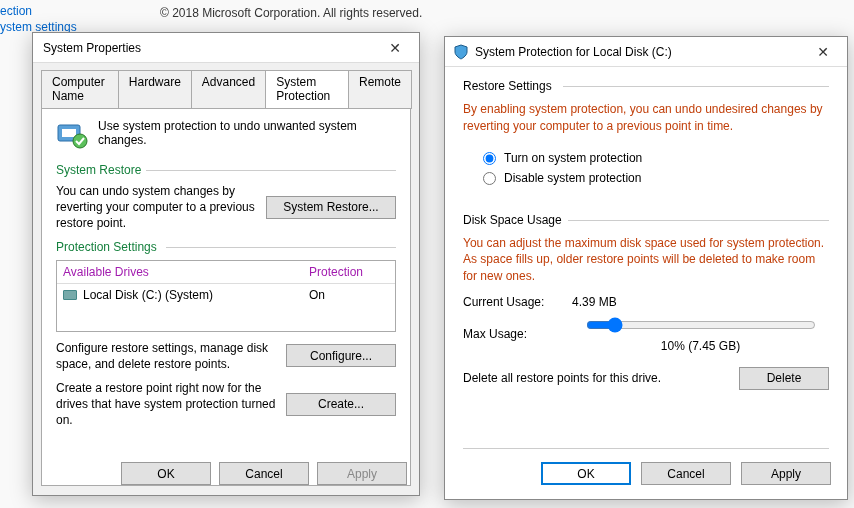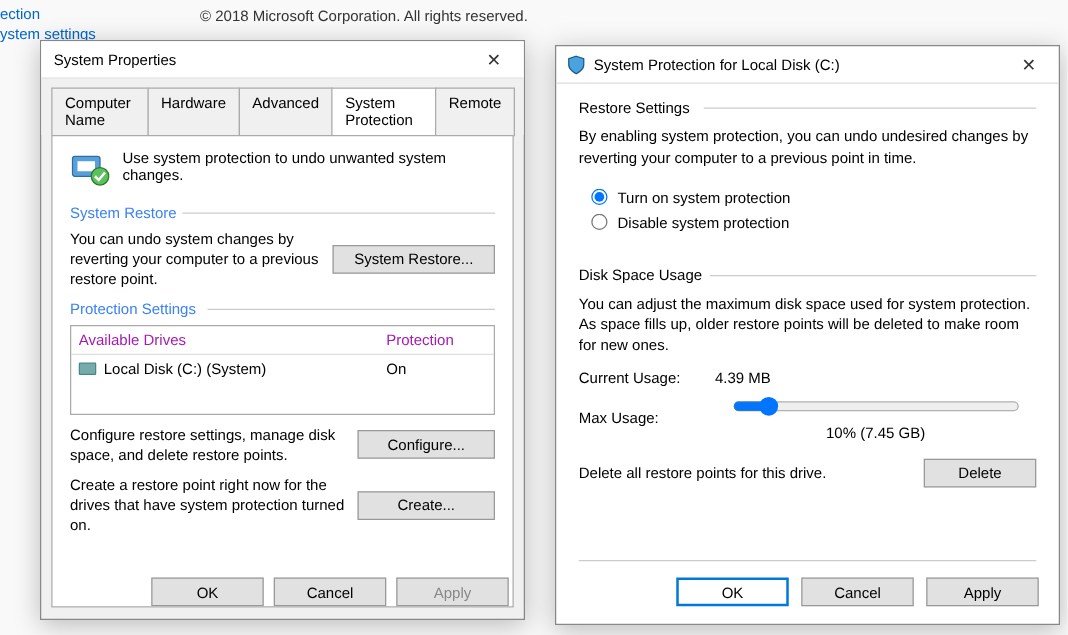--- a/index.html
+++ b/index.html
@@ -15,21 +15,21 @@
   
   .sysprops { top: 32px; left: 32px; width: 388px; height: 464px; background: #f0f0f0; }
   .sysprops .titlebar { background: #fff; padding-left: 10px; border-bottom: 1px solid #ddd; }
   .tabstrip { display: flex; background: #f0f0f0; padding: 6px 8px 0 8px; font-size: 12px; }
   .tab { padding: 4px 10px 5px; border: 1px solid #aaa; background: #f0f0f0; margin-right: -1px; cursor: pointer; position: relative; top: 1px; }
   .tab.active { background: #fff; border-bottom: 1px solid #fff; }
   .tabpanel { margin: 0 8px 8px 8px; background: #fff; border: 1px solid #aaa; padding: 10px 14px 0 14px; height: 378px; position: relative; }
 
   .intro { display: flex; gap: 10px; align-items: flex-start; margin-bottom: 12px; }
   .intro-icon { width: 32px; height: 32px; flex: 0 0 32px; }
-  .grp-title { font-size: 12px; color: #3b82f6; margin: 8px 0 6px 0; position: relative; }
+  .grp-title { font-size: 12px; color: #15803d; margin: 8px 0 6px 0; position: relative; }
   .grp-title::after { content: ""; position: absolute; left: 90px; right: 0; top: 50%; border-top: 1px solid #ccc; }
   .grp-title.wide::after { left: 110px; }
   .row { display: flex; align-items: center; gap: 10px; margin-bottom: 8px; }
   .row .text { flex: 1; font-size: 12px; line-height: 1.35; }
   .btn { min-width: 90px; height: 23px; background: #e1e1e1; border: 1px solid #999; font-size: 12px; cursor: pointer; padding: 0 12px; }
   .btn.default { background: #fff; border: 2px solid #0078d7; }
   .btn:disabled { color: #888; }
 
   .drive-list { border: 1px solid #aaa; height: 72px; font-size: 12px; margin-bottom: 8px; }
   .dl-head { display: flex; padding: 4px 6px; border-bottom: 1px solid #ddd; color: #a21caf; }
@@ -40,22 +40,22 @@
 
   .dlg-buttons { position: absolute; right: 12px; bottom: 10px; display: flex; gap: 8px; }
 
   
   .sps { top: 36px; left: 444px; width: 404px; height: 464px; background: #fff; }
   .sps .titlebar { border-bottom: 1px solid #ddd; }
   .sec { padding: 12px 18px 0 18px; font-size: 12px; }
   .sec-title { font-size: 12px; color: #000; margin-bottom: 8px; position: relative; }
   .sec-title::after { content: ""; position: absolute; left: 100px; right: 0; top: 50%; border-top: 1px solid #ccc; }
   .sec-title.usage::after { left: 105px; }
-  .desc { font-size: 12px; color: #000000; line-height: 1.4; margin-bottom: 10px; }
-  .radio-row { display: flex; align-items: center; gap: 8px; margin: 6px 0 6px 10px; }
+  .desc { font-size: 12px; color: #c2410c; line-height: 1.4; margin-bottom: 10px; }
+  .radio-row { display: flex; align-items: flex-end; gap: 8px; margin: 6px 0 6px 20px; }
   .radio-row input { margin: 0; }
   .kv { display: flex; gap: 14px; margin: 6px 0; align-items: center; }
   .kv .k { width: 95px; }
   .slider-wrap { flex: 1; display: flex; flex-direction: column; align-items: center; }
   input[type=range] { width: 230px; }
   .slider-label { text-align: center; font-size: 12px; margin-top: 4px; }
   .delete-row { display: flex; justify-content: space-between; align-items: center; margin-top: 14px; }
 
   .sps .dlg-buttons2 { position: absolute; right: 16px; bottom: 14px; display: flex; gap: 10px; }
   .divider { border-top: 1px solid #ccc; margin: 0 18px; position: absolute; bottom: 50px; left: 0; right: 0; }

